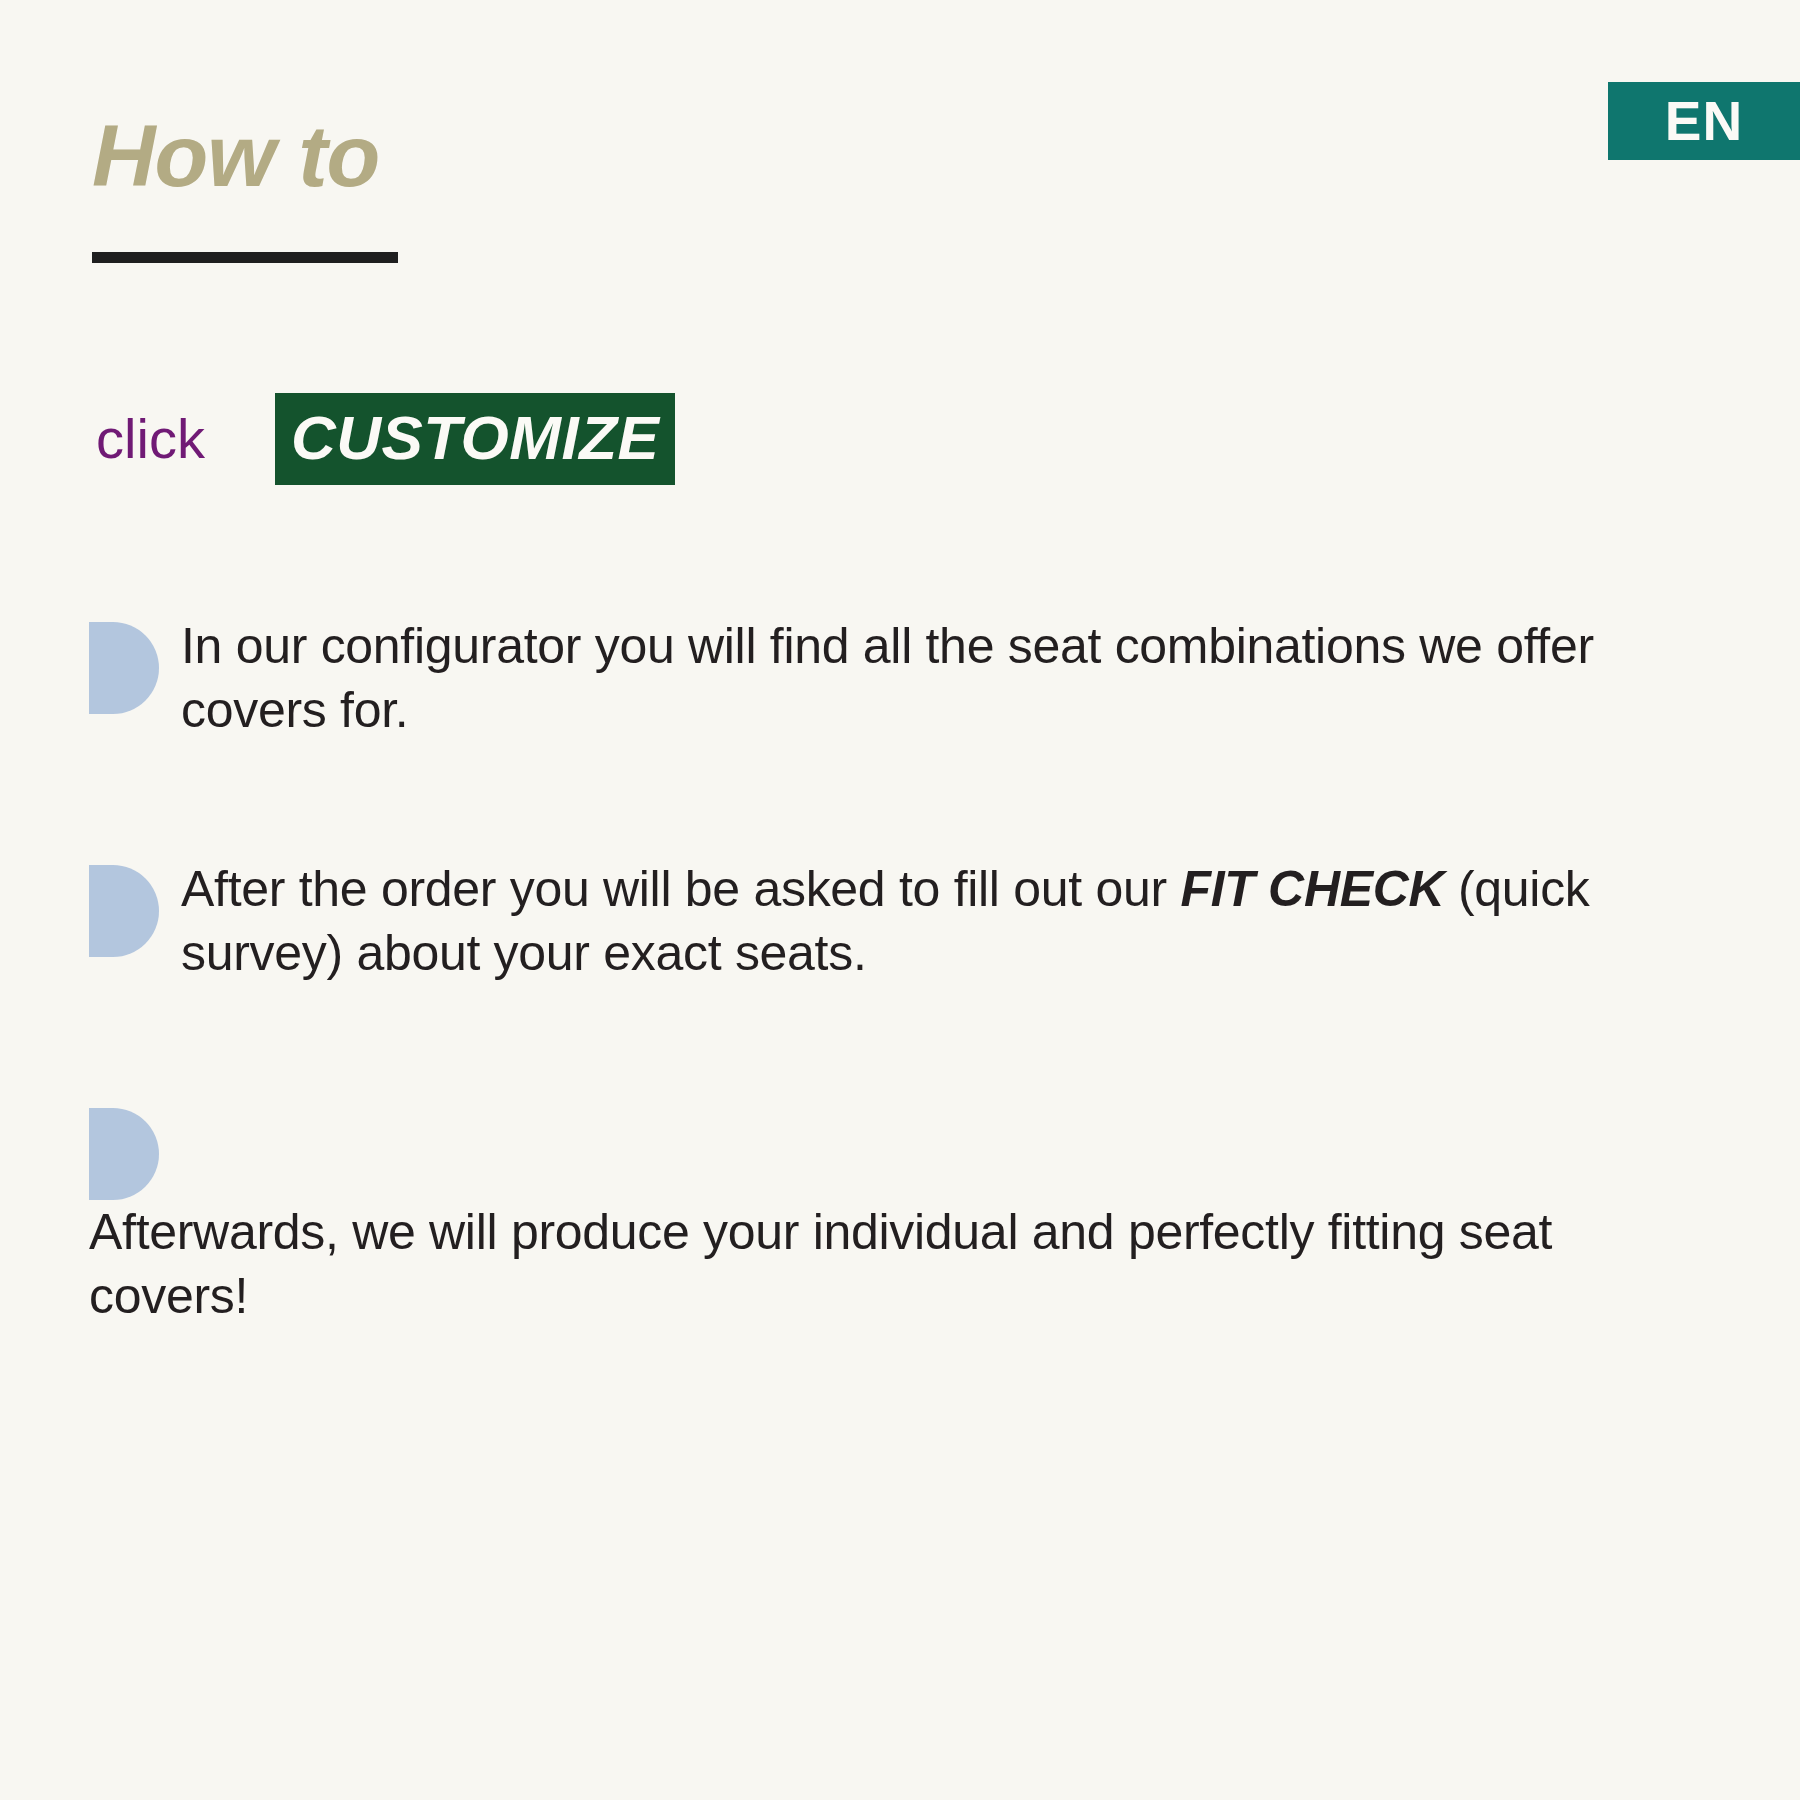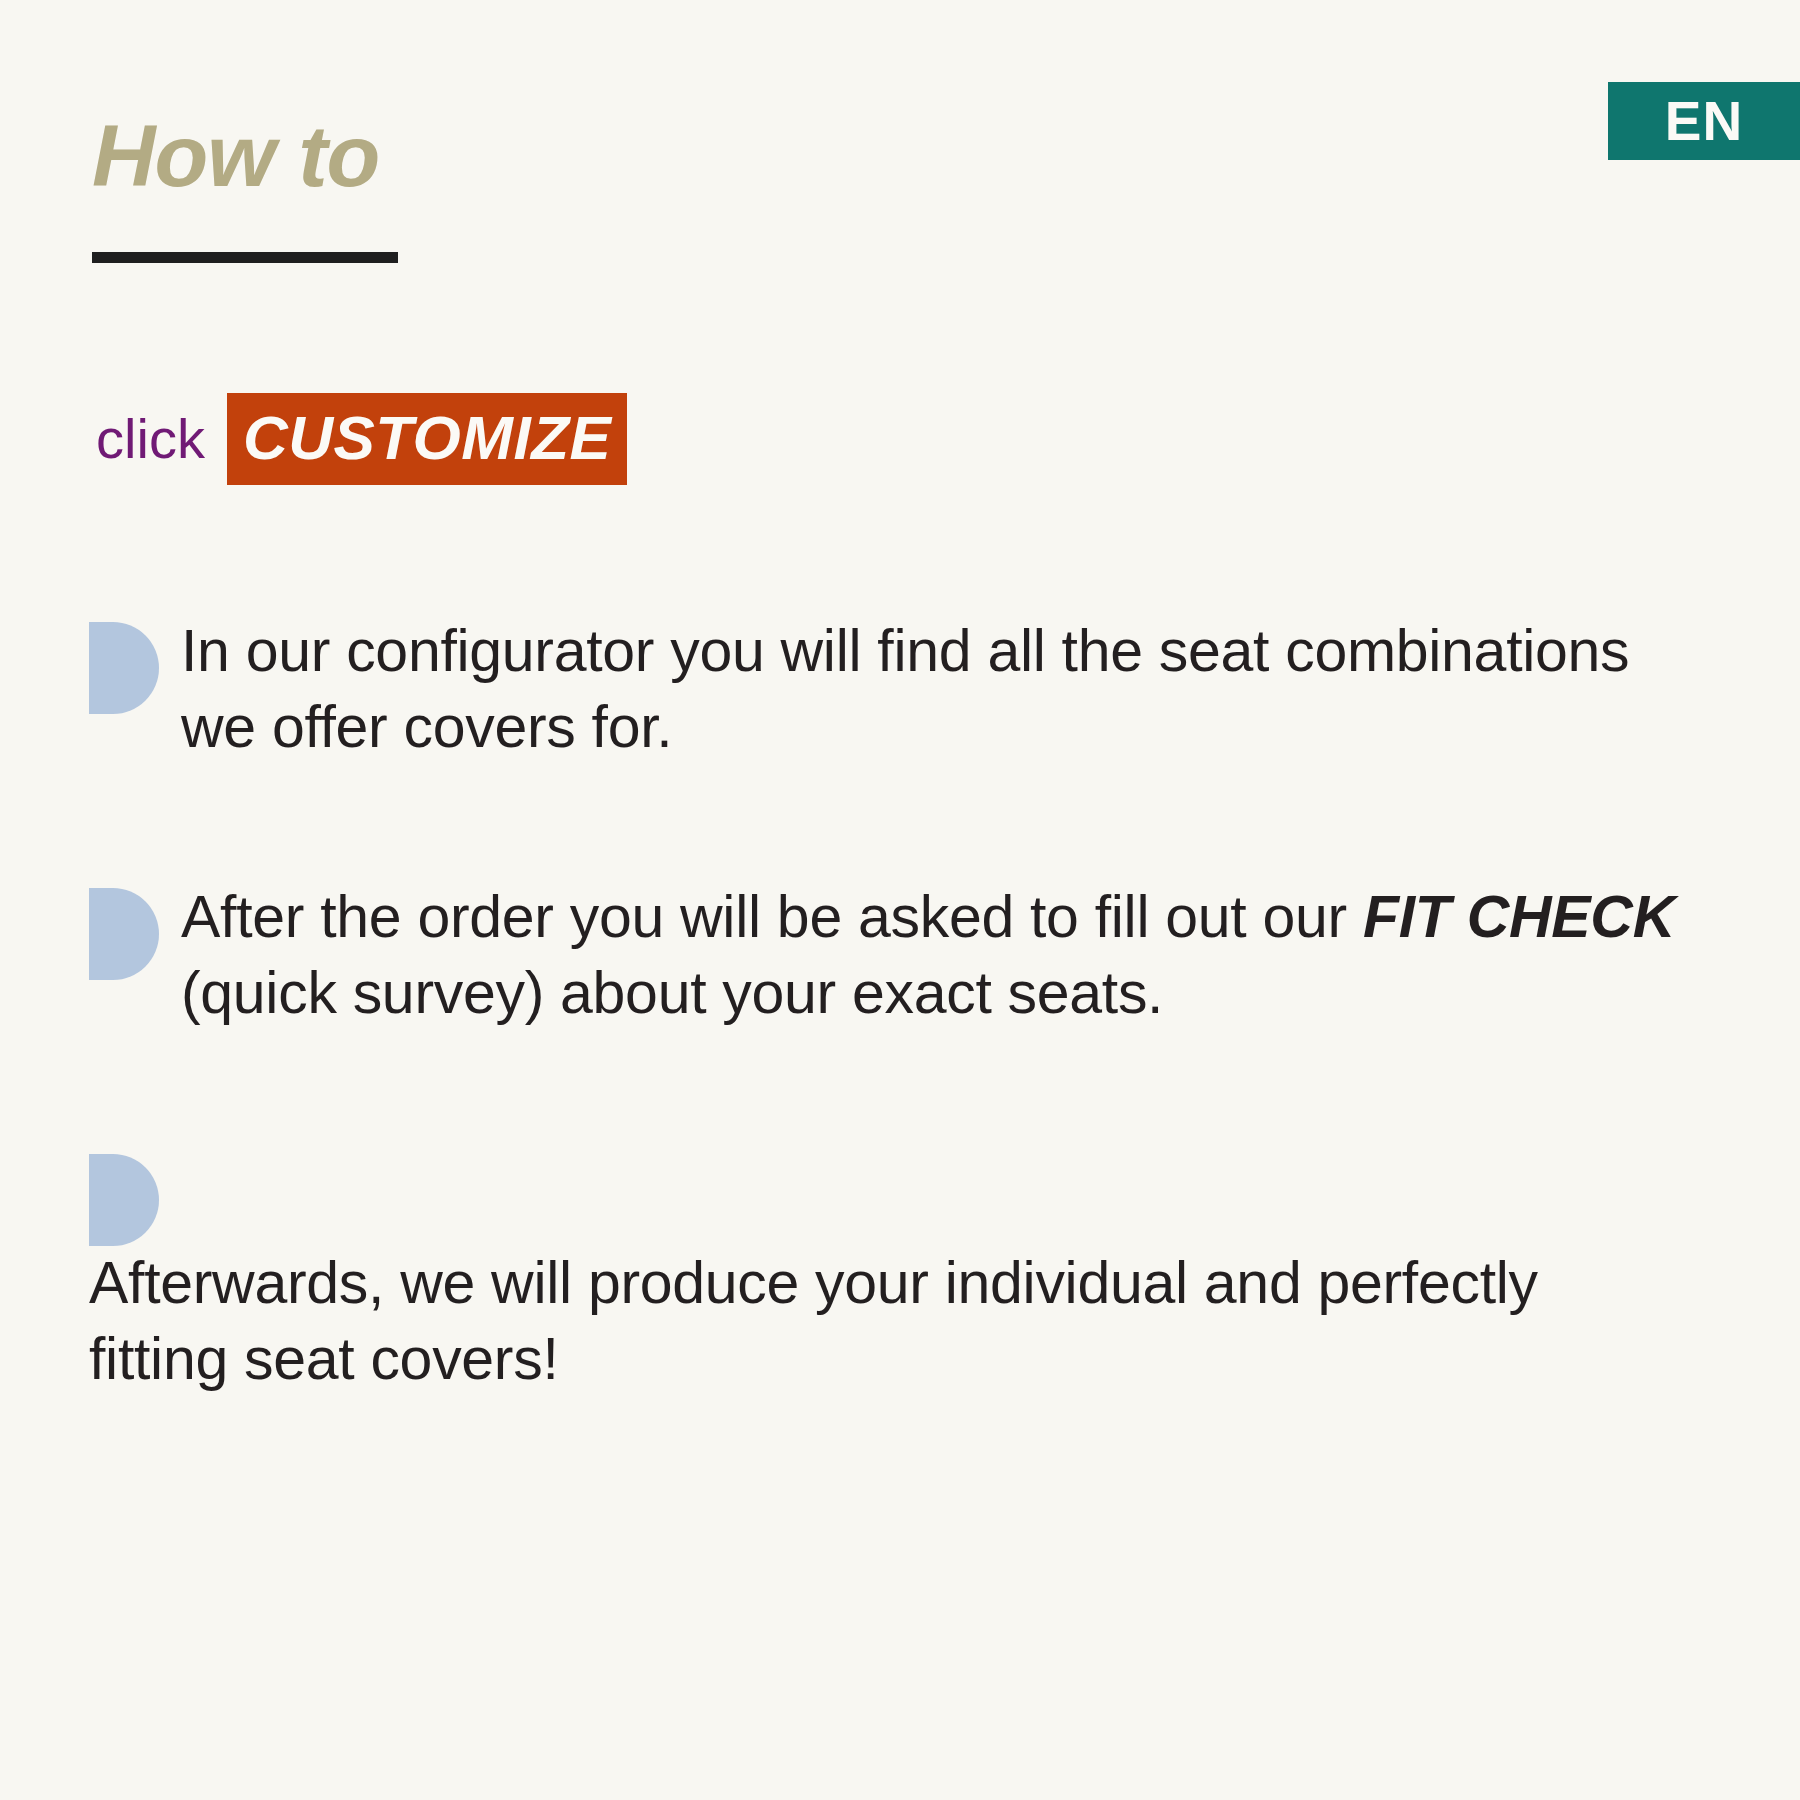--- a/index.html
+++ b/index.html
@@ -70,29 +70,30 @@
   }
   .cta-prefix {
     font-family: "Liberation Sans", sans-serif;
     font-size: 56px;
     font-weight: normal;
     color: #701a75;
     line-height: 1;
     margin-right: 22px;
   }
   .cta-badge {
-    background: #c2410c;
+    background: #14532d;
     color: #fbfaf6;
     font-family: "Liberation Sans", sans-serif;
     font-size: 62px;
     font-weight: bold;
     font-style: italic;
     letter-spacing: 0.5px;
     line-height: 1;
     padding: 14px 16px 16px 16px;
+    margin-left: 48px;
   }
 
   
   .bullet-list {
     position: absolute;
     top: 614px;
     left: 89px;
     width: 1620px;
   }
   .bullet-item {
@@ -108,21 +109,21 @@
     flex: 0 0 auto;
     width: 70px;
     height: 92px;
     background: #b3c6de;
     border-radius: 0 46px 46px 0;
     margin-top: 8px;
     margin-right: 22px;
   }
   .bullet-text {
     font-family: "Liberation Sans", sans-serif;
-    font-size: 59px;
+    font-size: 50px;
     font-weight: normal;
     color: #231f20;
     line-height: 1.28;
     letter-spacing: -0.3px;
     max-width: 1540px;
   }
   .bullet-text .emph {
     font-weight: bold;
     font-style: italic;
   }

